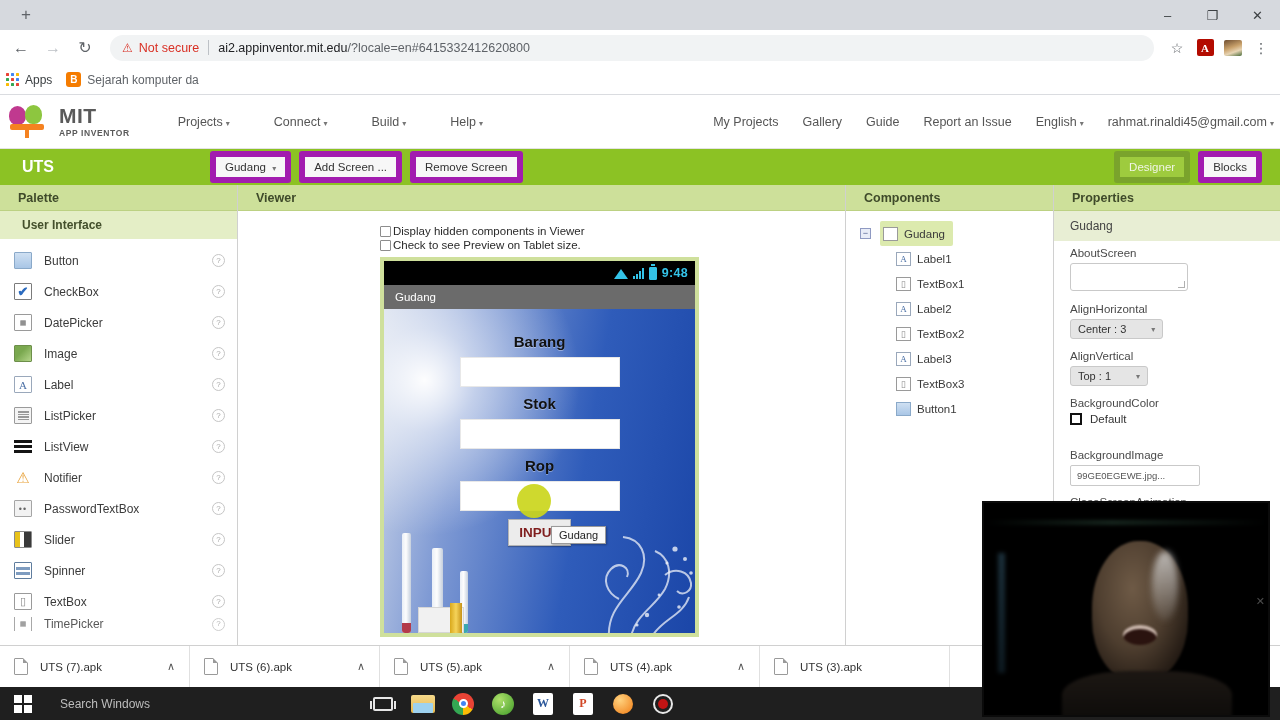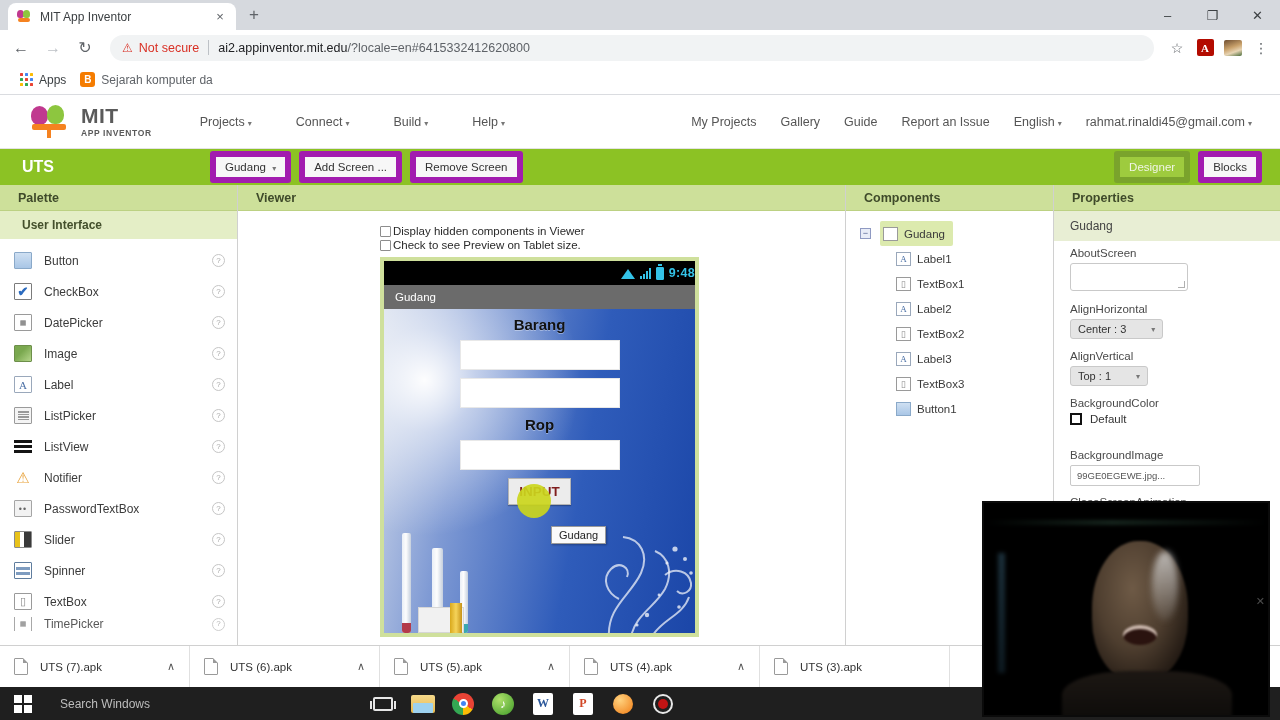--- a/index.html
+++ b/index.html
@@ -85,38 +85,38 @@
     align-items: center; justify-content: center;
     font-family: "Liberation Serif", serif;
   }
   .avatar-ico {
     width: 18px; height: 16px; border-radius: 2px;
     background: linear-gradient(160deg,#6d4c2f 0%, #c8a06a 45%, #e8d5b5 70%, #4a6b3a 100%);
   }
 
   .bookmarks {
     height: 30px; background: #fff; display: flex; align-items: center;
-    padding: 0 20px; gap: 14px; border-bottom: 1px solid #dadce0;
+    padding: 0 6px; gap: 14px; border-bottom: 1px solid #dadce0;
   }
   .bm { display: flex; align-items: center; gap: 6px; font-size: 12px; color: #3c4043; }
   .apps-grid { display: grid; grid-template-columns: repeat(3,3px); gap: 2px; width: 13px; }
   .apps-grid i { width: 3px; height: 3px; display: block; border-radius: .5px; }
   .blogger-ico {
     width: 15px; height: 15px; background: #f57c00; border-radius: 3px;
     color: #fff; font-size: 10px; font-weight: bold; display: flex;
     align-items: center; justify-content: center;
   }
   .bm-trunc { max-width: 120px; overflow: hidden; white-space: nowrap; color:#5f6368; }
 
   
   .page { height: 550px; background: #fff; position: relative; }
 
   .ai-header {
     height: 54px; background: #fff; display: flex; align-items: center;
-    padding: 0 28px; border-bottom: 1px solid #e3e3e3;
+    padding: 0 6px; border-bottom: 1px solid #e3e3e3;
   }
   .logo { display: flex; align-items: center; gap: 7px; }
   .logo-mark { width: 46px; height: 34px; position: relative; }
   .lm-l { position:absolute; width:17px;height:19px;background:#c0398f;border-radius:50% 50% 45% 45%; left:3px; top:1px;}
   .lm-r { position:absolute; width:17px;height:19px;background:#8dc63f;border-radius:50% 50% 45% 45%; left:19px; top:0px;}
   .lm-bar { position:absolute; width:34px;height:6px;background:#f58220;border-radius:2px; left:4px; top:19px;}
   .lm-leg { position:absolute; width:4px;height:8px;background:#f58220; left:19px; top:25px;}
   .logo-text { line-height: 1.02; }
   .logo-mit { font-size: 21px; font-weight: bold; color: #5a5a5a; letter-spacing: .5px; }
   .logo-sub { font-size: 8.5px; font-weight: bold; color: #5a5a5a; letter-spacing: .6px; }
@@ -203,21 +203,21 @@
     border-radius: 1px; flex: 0 0 11px;
   }
   .chk-row span { font-size: 11.5px; color: #2a2a2a; }
 
   .phone {
     width: 319px; height: 380px; margin-top: 6px; position: relative;
     border: 4px solid #cfe09c; background: #000; overflow: hidden;
   }
   .statusbar {
     height: 24px; background: #000; display: flex; align-items: center;
-    justify-content: flex-end; gap: 5px;
+    justify-content: flex-end; padding-right: 7px; gap: 5px;
   }
   .sb-wifi { width:14px;height:11px; position:relative; }
   .sb-wifi i {
     position:absolute; left:0; bottom:0;
     border-left:7px solid transparent; border-right:7px solid transparent;
     border-bottom:10px solid #34c3e8;
   }
   .sb-sig { display:flex; align-items:flex-end; gap:1px; height:11px;}
   .sb-sig i { width:2px; background:#34c3e8; display:block;}
   .sb-bat {
@@ -229,21 +229,21 @@
 
   .titlebar {
     height: 24px; background: #6b6b6b; display:flex; align-items:center;
     padding-left: 11px; color:#fff; font-size: 11.5px;
   }
   .screen {
     height: 324px; position: relative; overflow: hidden;
     background:
       radial-gradient(circle at 13% 22%, rgba(255,255,255,0.98) 0%, rgba(255,255,255,0.55) 14%, rgba(255,255,255,0) 42%),
       linear-gradient(100deg, #cfd8ea 0%, #7f9ad4 26%, #2f5cba 62%, #1b46a8 100%);
-    padding-top: 7px;
+    padding-top: 24px;
   }
   .sc-label {
     text-align: center; font-weight: bold; font-size: 15px; color: #111;
     margin-bottom: 7px; text-shadow: 0 1px 0 rgba(255,255,255,.35);
   }
   .sc-input {
     width: 160px; height: 30px; background: #fff; border: 1px solid #e8e8e8;
     margin: 0 auto 8px; display: block;
   }
   .sc-button {
@@ -430,29 +430,20 @@
   .wc-close {
     position:absolute; right:3px; top:92px; color:#4c4c4c; font-size:11px;
   }
 </style>
 </head>
 <body>
 
 <div class="browser">
 
   <div class="tabstrip">
-    <div class="tab">
-      <span class="tab-favicon">
-        <i class="b1"></i>
-          <i class="b2"></i>
-          <i class="b3"></i>
-      </span>
-      <span class="tab-title">MIT App Inventor</span>
-      <span class="tab-close">×</span>
-    </div>
     <div class="newtab">+</div>
     <div class="wincontrols">
       <div>–</div>
       <div>❐</div>
       <div>✕</div>
     </div>
   </div>
 
   <div class="toolbar">
     <div class="navbtn">←</div>
@@ -669,20 +660,21 @@
 
             <div class="titlebar">
               <span>Gudang</span>
             </div>
 
             <div class="screen">
 
               <div class="sc-label">Barang</div>
               <div class="sc-input"></div>
 
+              <div class="sc-label">Stok</div>
               <div class="sc-input"></div>
 
               <div class="sc-label">Rop</div>
               <div class="sc-input"></div>
 
               <div class="sc-button">INPUT</div>
 
               <div class="beakers">
                 <span class="bk bk1">
                     <span class="bk-liq" style="height:10px;background:#b33a4a"></span>

